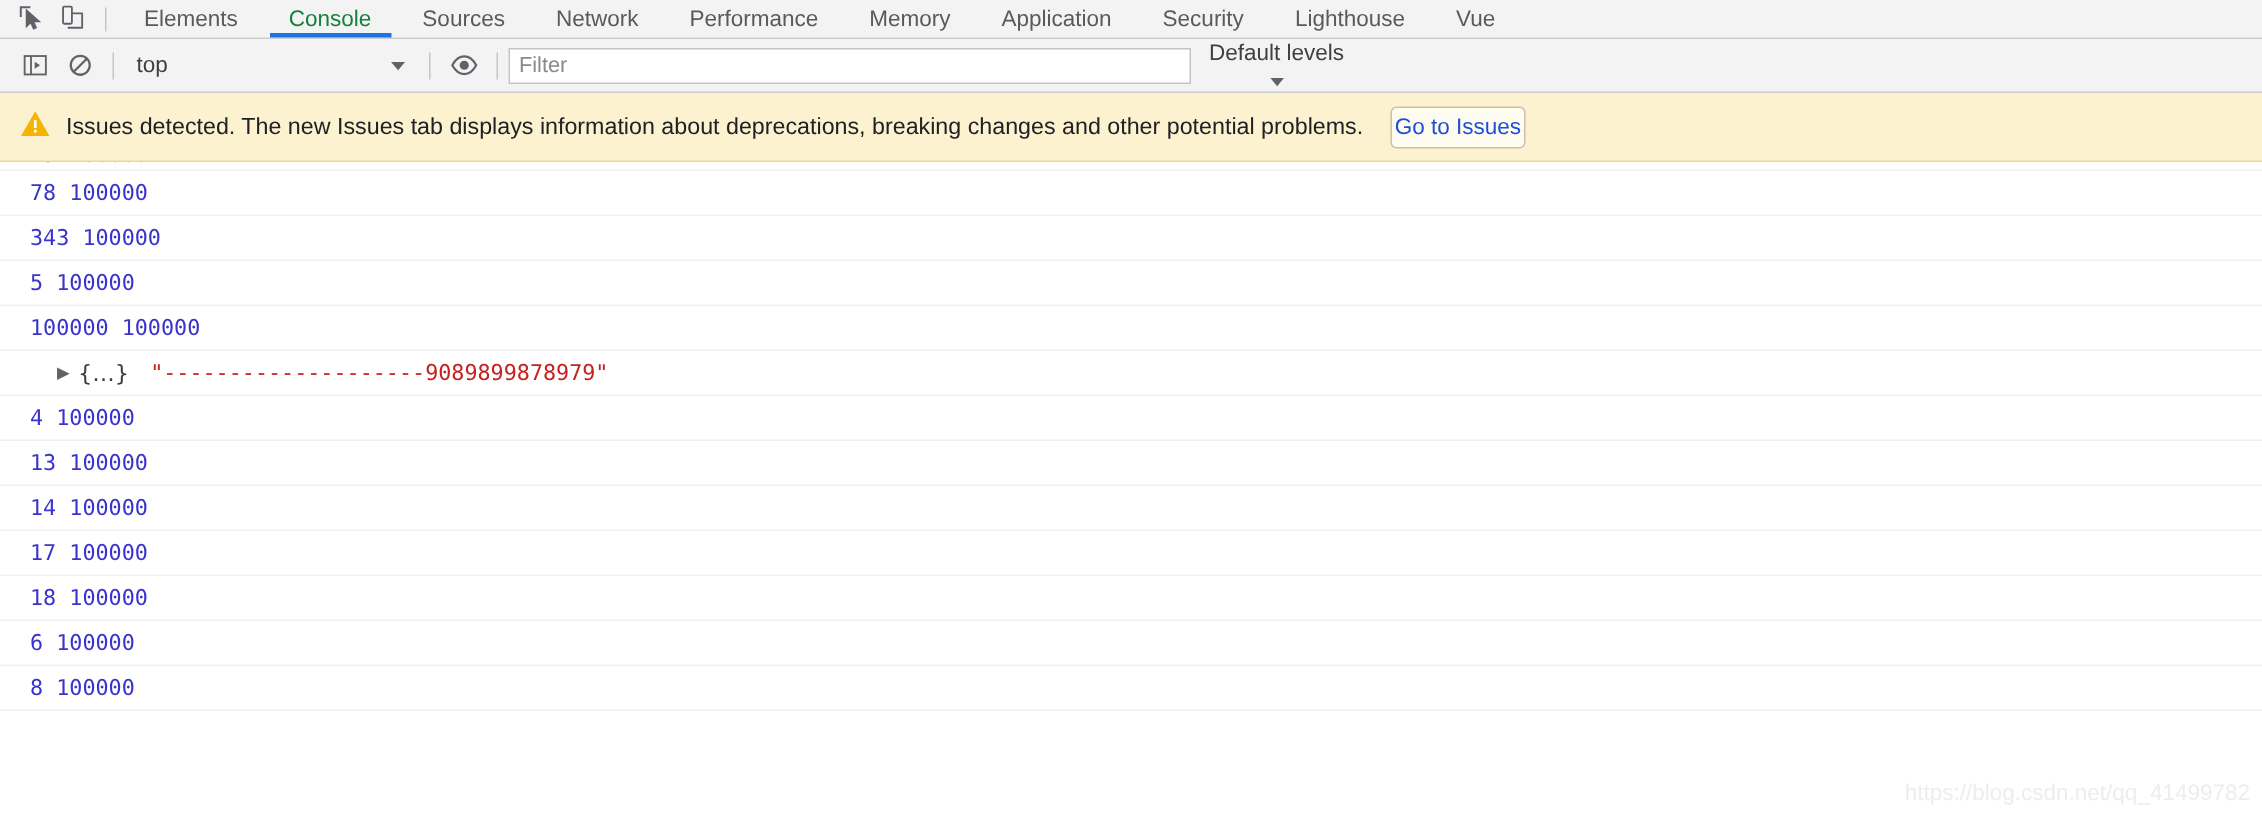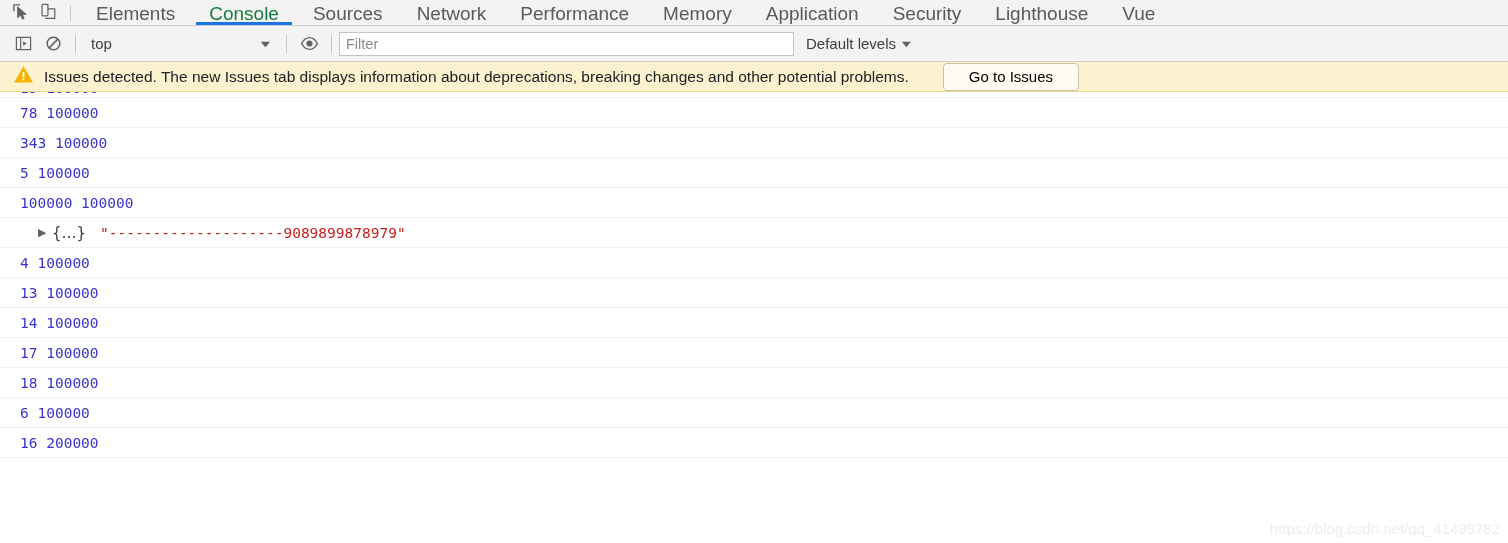--- a/index.html
+++ b/index.html
@@ -30,22 +30,22 @@
   }
   .tool-icon svg { display:block; }
   .tb-sep {
     width: 1px; height: 16px; background: #c6c6c6;
     margin: 0 8px 4px 8px; flex: 0 0 auto;
   }
   .tab {
     position: relative;
     height: 26px;
     padding: 0 17px;
-    display: flex; align-items: flex-end;
-    font-size: 19px;
+    display: flex; align-items: center;
+    font-size: 15px;
     color: #5a5a5a;
     white-space: nowrap;
     flex: 0 0 auto;
   }
   .tab.active { color: #15803d; }
   .tab.active::after {
     content: "";
     position: absolute;
     left: 4px; right: 4px; bottom: 0;
     height: 3px;
@@ -88,48 +88,49 @@
     padding: 0 6px;
     font-family: "Liberation Sans", sans-serif;
     flex: 0 0 auto;
   }
   .filter-input::placeholder { color:#8a8a8a; }
   .levels {
     font-size: 15px; color:#3c4043;
     margin-left: 12px;
     display:flex; align-items:center; gap:5px;
     white-space: nowrap;
+    flex-direction: column;
   }
   .levels .caret2 { font-size:11px; transform: scaleX(1.4) scaleY(0.85); color:#5f6368; }
 
   
   .banner {
-    height: 30px;
+    height: 46px;
     background: #fdf2d0;
     border-bottom: 1px solid #ecd98f;
     display: flex;
     align-items: center;
     padding-left: 13px;
     gap: 10px;
   }
   .warn-tri { flex:0 0 auto; }
   .banner-text {
     font-size: 15.5px;
     color: #202124;
     white-space: nowrap;
   }
   .go-issues {
-    margin-left: 24px;
+    margin-left: 8px;
     height: 28px;
-    padding: 0 25px;
+    padding: 0 2px;
     background: #fefbf0;
     border: 1px solid #c9c2a8;
     border-radius: 4px;
     font-size: 15px;
-    color: #000000;
+    color: #1d4ed8;
     font-family: "Liberation Sans", sans-serif;
     display:flex; align-items:center;
     white-space: nowrap;
     cursor: default;
   }
 
   
   .log {
     position: relative;
     height: 428px;
@@ -306,18 +307,18 @@
     <div class="log-row">
       <span>17 100000</span>
     </div>
     <div class="log-row">
       <span>18 100000</span>
     </div>
     <div class="log-row">
       <span>6 100000</span>
     </div>
     <div class="log-row">
-      <span>16 200000</span>
+      <span>8 100000</span>
     </div>
   </div>
 
   <div class="watermark">https://blog.csdn.net/qq_41499782</div>
 </div>
 
 </body></html>

